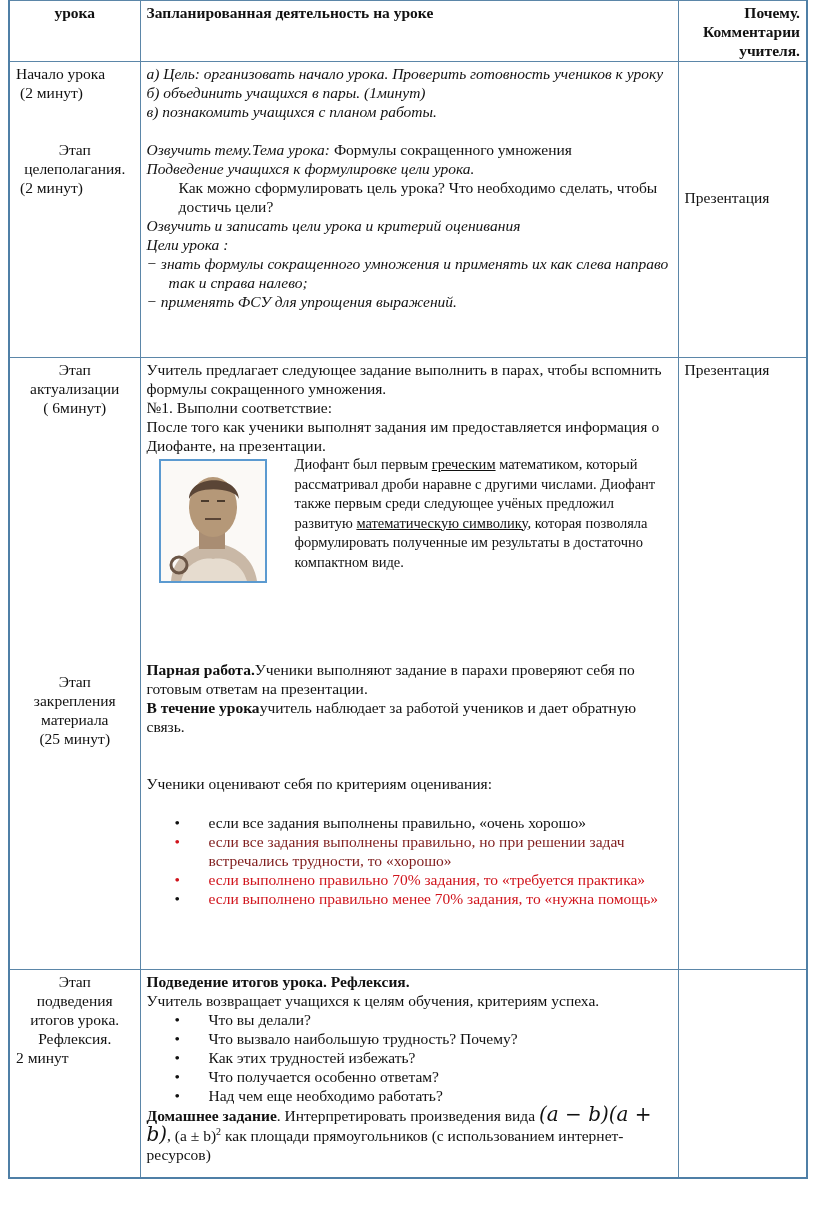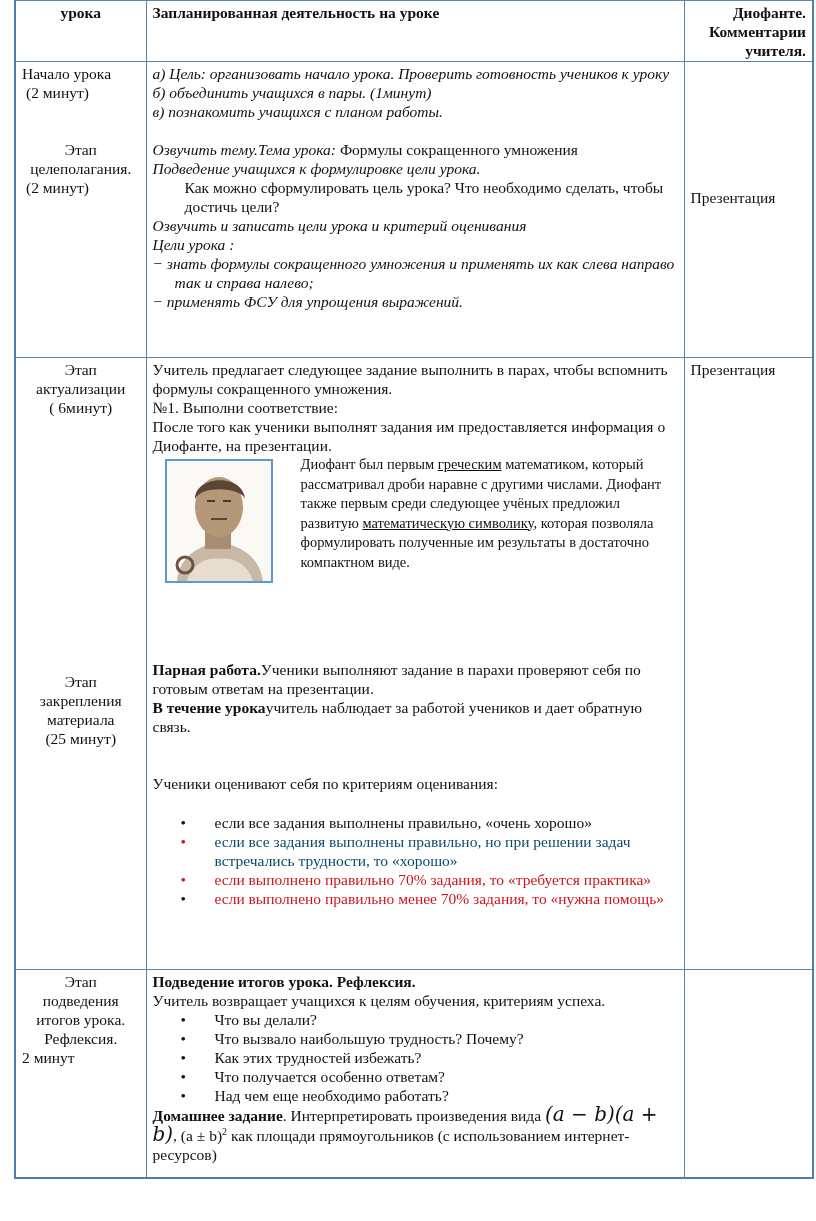--- a/index.html
+++ b/index.html
@@ -1,18 +1,18 @@
 <!DOCTYPE html>
 <html><head>
 <meta charset="utf-8">
 <style>
   html, body { margin: 0; padding: 0; background: #ffffff; }
   body { width: 816px; height: 1221px; position: relative; overflow: hidden;
          font-family: "Liberation Serif", "DejaVu Serif", serif; color: #111; font-size: 15.5px; }
-  .tbl { position: absolute; left: 14px; top: 0; width: 798px; border-collapse: collapse; table-layout: fixed; }
+  .tbl { position: absolute; left: 8px; top: 0; width: 798px; border-collapse: collapse; table-layout: fixed; }
   .tbl td { border: 1.6px solid #5b86a8; vertical-align: top; padding: 0 6px; line-height: 19px; }
   .tbl { border-left: 2.4px solid #4f7fa6; border-right: 2.4px solid #4f7fa6; border-bottom: 2.4px solid #4f7fa6; }
   col.c1 { width: 131px; } col.c2 { width: 538px; } col.c3 { width: 129px; }
   .hdr td { font-weight: bold; height: 58px; padding-top: 2px; }
   .hdr .h1 { text-align: center; }
   .hdr .h3 { text-align: right; }
   .stage { text-align: center; }
   .it { font-style: italic; }
   .bi { font-style: italic; font-weight: bold; }
   .b { font-weight: bold; }
@@ -37,21 +37,21 @@
   <colgroup>
       <col class="c1">
       <col class="c2">
       <col class="c3">
     </colgroup>
   <tbody>
       <tr class="hdr">
     <td class="h1"><span>урока</span></td>
     <td><span>Запланированная деятельность на уроке</span></td>
     <td class="h3">
-      <span class="line">Диофанте.</span>
+      <span class="line">Почему.</span>
       <span class="line">Комментарии</span>
       <span class="line">учителя.</span>
     </td>
   </tr>
 
   <tr style="height:296px;">
     <td style="padding-top:2px;">
       <span class="line">Начало урока</span>
       <span class="line" style="padding-left:4px">(2 минут)</span>
       <div style="height:38px"></div>
@@ -111,21 +111,21 @@
         </div>
       </div>
       <div style="height:77px"></div>
       <div class="condensed"><span class="b">Парная работа.</span><span>Ученики выполняют задание в парахи проверяют себя по готовым ответам на презентации.</span></div>
       <div class="condensed"><span class="b">В течение урока</span><span>учитель наблюдает за работой учеников  и дает обратную связь.</span></div>
       <div style="height:38px"></div>
       <div class="condensed">Ученики оценивают себя по критериям оценивания:</div>
       <div style="height:20px"></div>
       <ul class="bul">
         <li><span class="dot" style="color:#111">•</span><span style="color:#111">если все задания выполнены правильно, «очень хорошо»</span></li>
-        <li><span class="dot" style="color:#d0141c">•</span><span style="color:#0c4a6e">если все задания выполнены правильно,  но при решении задач встречались трудности, то «хорошо»</span></li>
+        <li><span class="dot" style="color:#d0141c">•</span><span style="color:#7f1d1d">если все задания выполнены правильно,  но при решении задач встречались трудности, то «хорошо»</span></li>
         <li><span class="dot" style="color:#d0141c">•</span><span style="color:#d0141c">если выполнено правильно 70% задания, то «требуется практика»</span></li>
         <li><span class="dot" style="color:#111">•</span><span style="color:#d0141c">если выполнено правильно менее 70% задания, то «нужна помощь»</span></li>
       </ul>
     </td>
     <td style="padding-top:2px;">
       <span>Презентация</span>
     </td>
   </tr>
 
   <tr style="height:208px;">

